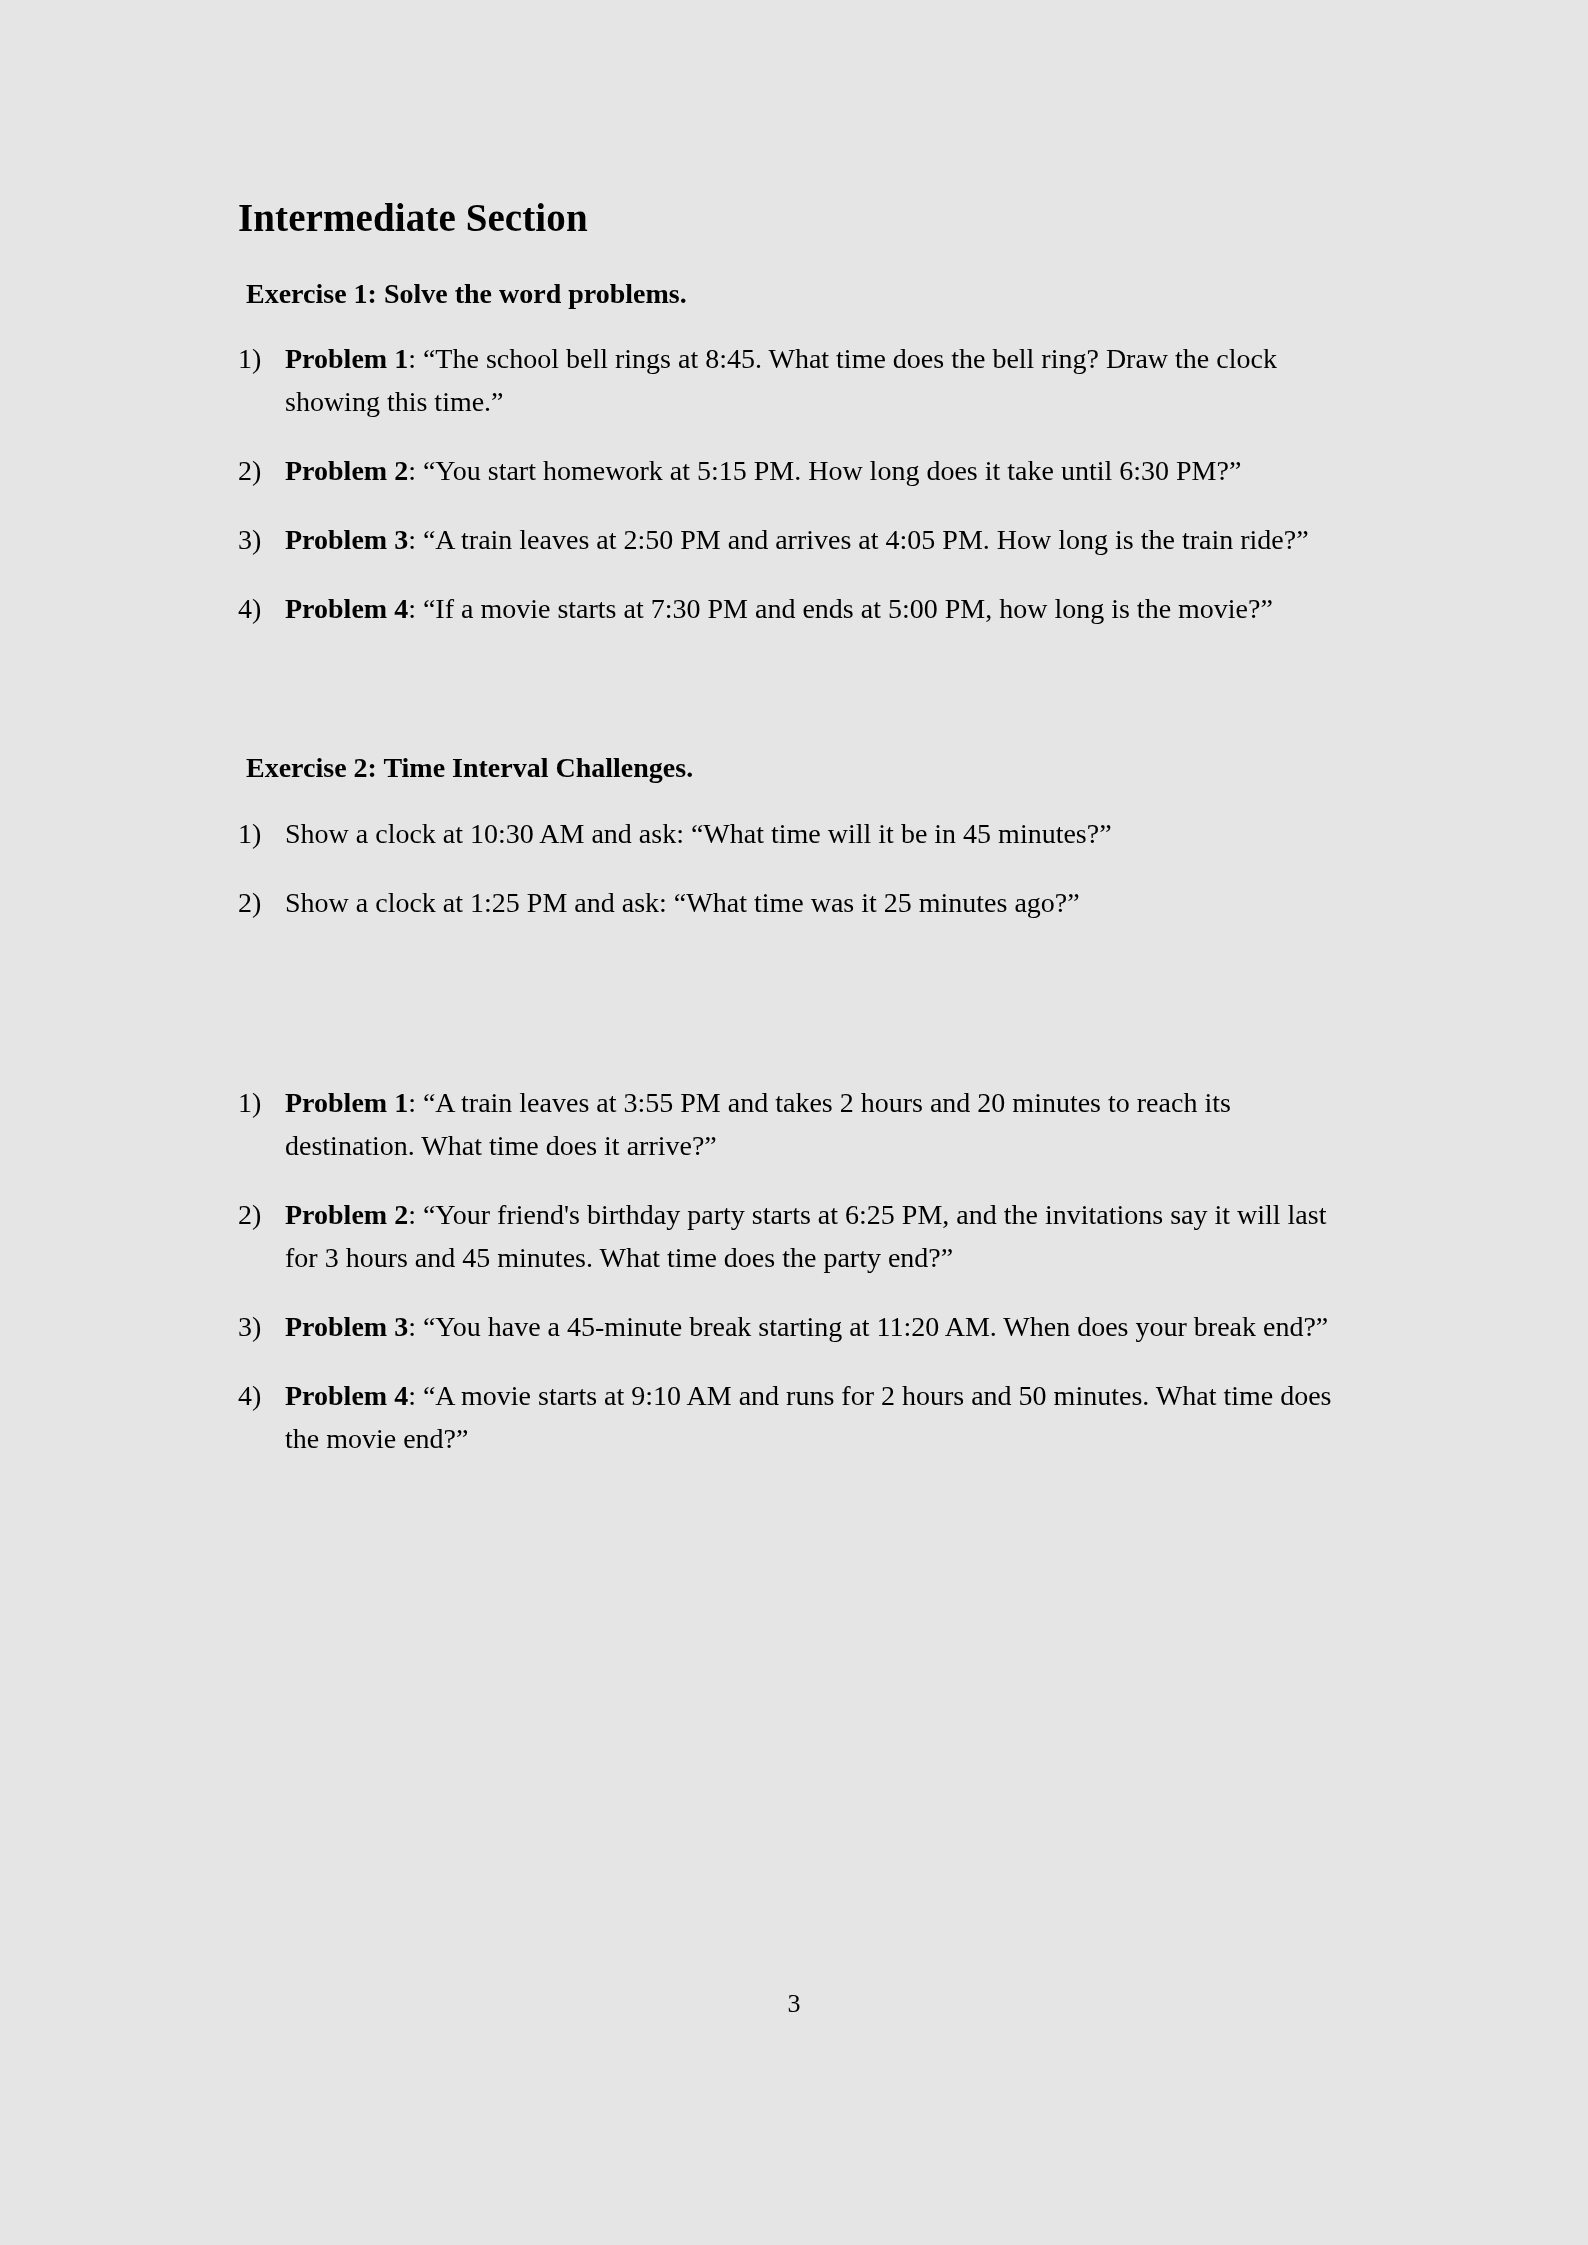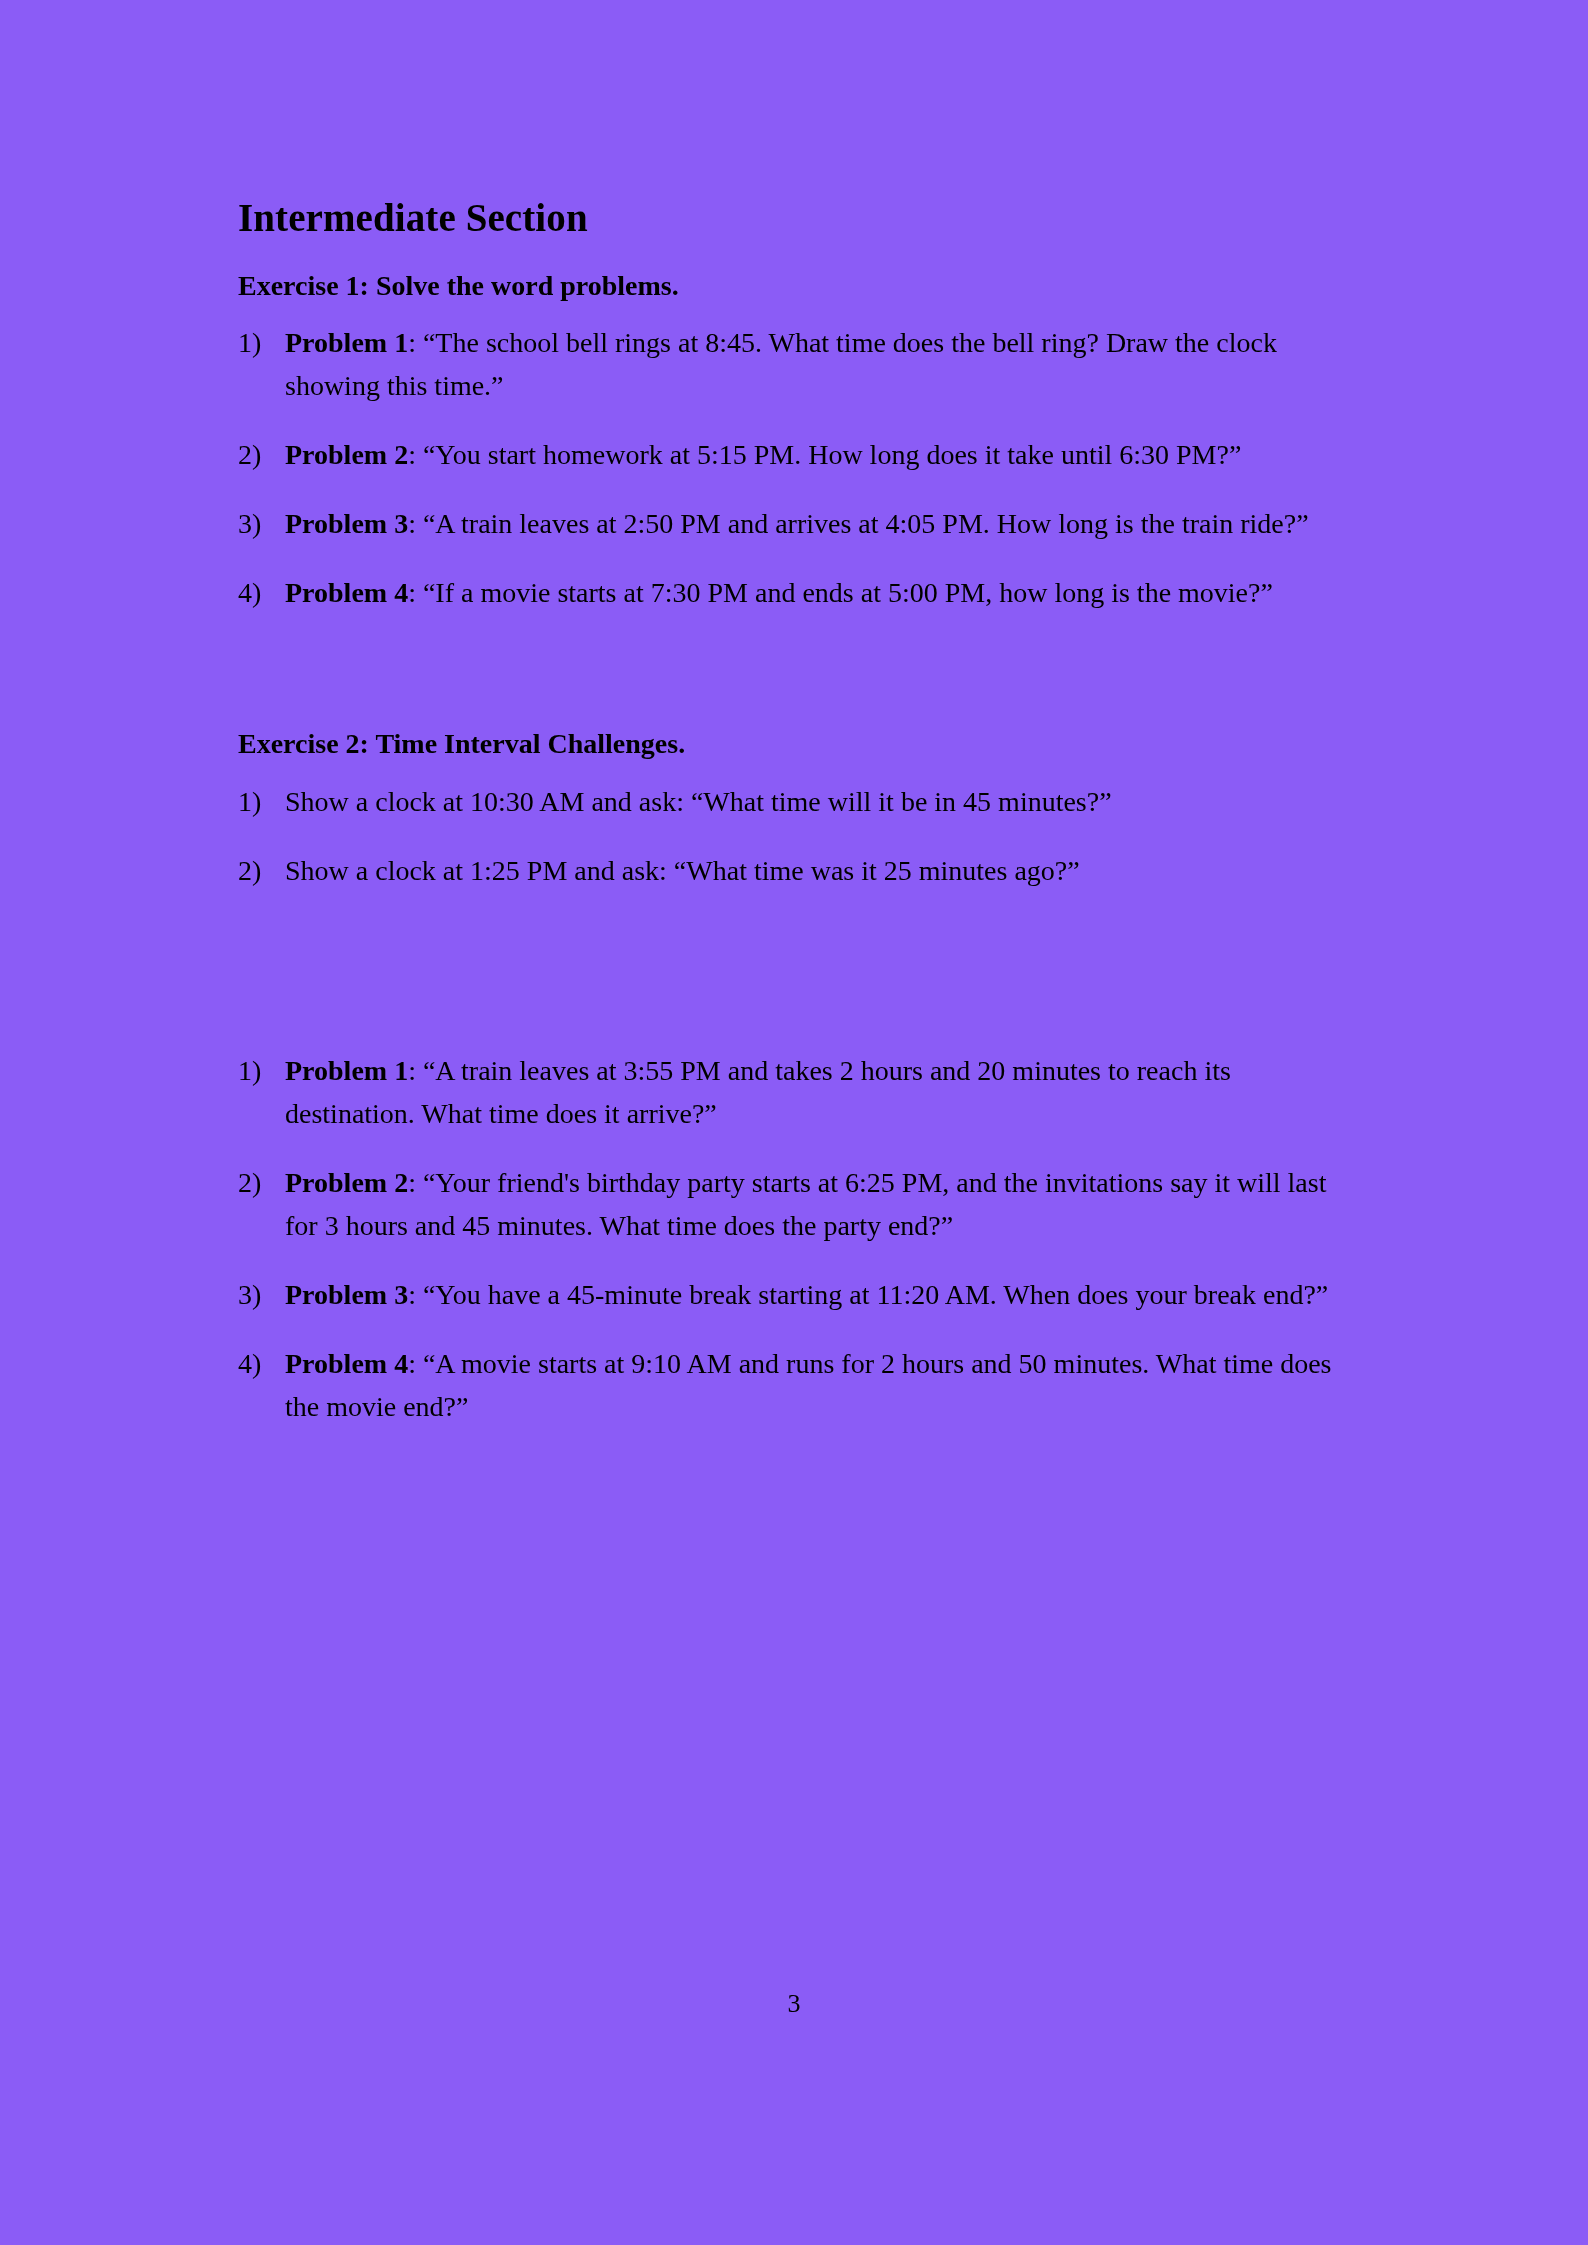--- a/index.html
+++ b/index.html
@@ -15,21 +15,21 @@
     position: relative;
     overflow: hidden;
   }
 
   .page {
     position: absolute;
     left: 0;
     top: 0;
     width: 1588px;
     height: 2245px;
-    background: #8b5cf6;
+    background: #e5e5e5;
   }
 
   .content {
     position: absolute;
     left: 238px;
     top: 196px;
     width: 1110px;
   }
 
   
@@ -40,21 +40,21 @@
     letter-spacing: 0.1px;
     margin: 0;
     padding: 0;
   }
 
   
   .exercise-heading {
     font-size: 28px;
     font-weight: bold;
     line-height: 1.2;
-    margin: 0;
+    margin: 8px;
     padding: 0;
   }
 
   
   ol.problem-list {
     list-style: none;
     margin: 0;
     padding: 0;
   }
   ol.problem-list > li {

